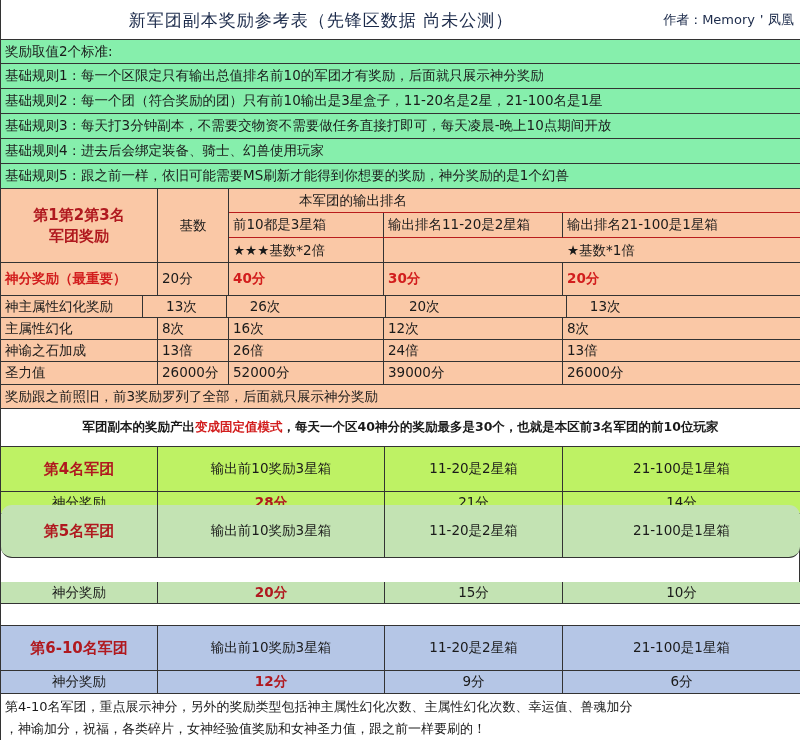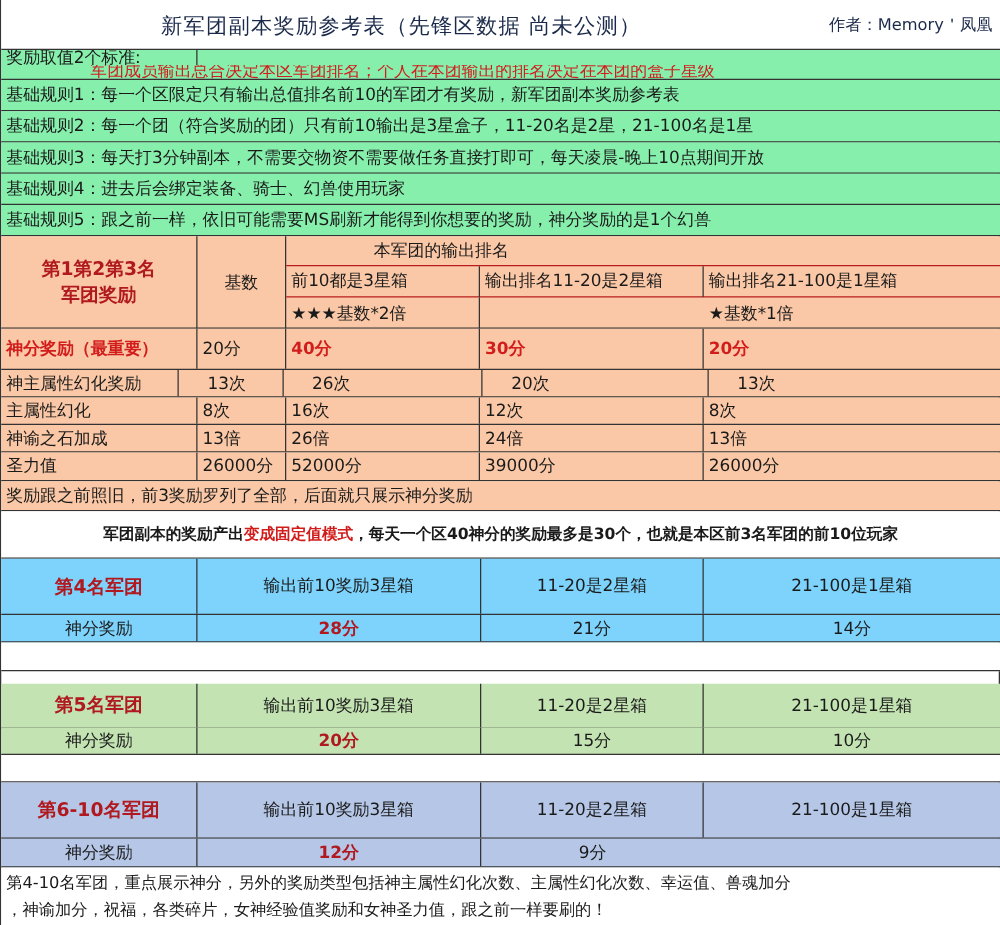--- a/index.html
+++ b/index.html
@@ -5,21 +5,21 @@
   * { box-sizing: border-box; margin: 0; padding: 0; }
   html, body { width: 800px; height: 740px; overflow: hidden; background: #ffffff; }
   body { font-family: "DejaVu Sans", "Liberation Sans", sans-serif; color: #1a1a1a; position: relative; }
   .sheet { position: absolute; left: 0; top: 0; width: 800px; height: 740px; border-left: 1px solid #333; border-right: 1px solid #333; }
   .row { position: absolute; left: 0; width: 799px; display: flex; border-bottom: 1px solid #333; }
   .cell { height: 100%; display: flex; align-items: center; padding-left: 4px; border-right: 1px solid #333; white-space: nowrap; overflow: hidden; }
   .cell:last-child { border-right: none; }
   .center { justify-content: center; padding-left: 0; }
   .pink { background: #86efac; flex-direction: column; }
   .peach { background: #fac8a6; }
-  .teal { background: #7dd3fc; }
+  .teal { background: #bef264; }
   .green { background: #c3e3b3; }
   .blue { background: #b5c6e6; }
   .red { color: #d21d1d; }
   .dred { color: #b0191f; }
   .bold { font-weight: bold; }
 
   .title-row { top: 0; height: 40px; background: #fff; border-bottom: 1px solid #333; }
   .title-text { position: absolute; left: 0; width: 640px; top: 0; height: 40px; display: flex; align-items: center; justify-content: center; font-size: 17px; color: #1b2a4a; letter-spacing: 1px; }
   .author { position: absolute; right: 6px; top: 0; height: 40px; display: flex; align-items: center; font-size: 13px; color: #1b2a4a; }
 
@@ -39,25 +39,24 @@
 
 <div class="sheet">
 
   <div class="row title-row">
     <div class="title-text">新军团副本奖励参考表（先锋区数据 尚未公测）</div>
     <div class="author">作者：Memory＇凤凰</div>
   </div>
 
   <div class="row pink f14" style="top:40px;height:24px;">
     <div class="cell" style="width:157px;">奖励取值2个标准:</div>
-    <div class="cell center red" style="width:642px;">军团成员输出总合决定本区军团排名；个人在本团输出的排名决定在本团的盒子星级</div>
   </div>
 
   <div class="row pink f14" style="top:64px;height:25px;">
-    <div class="cell" style="width:799px;">基础规则1：每一个区限定只有输出总值排名前10的军团才有奖励，新军团副本奖励参考表</div>
+    <div class="cell" style="width:799px;">基础规则1：每一个区限定只有输出总值排名前10的军团才有奖励，后面就只展示神分奖励</div>
   </div>
   <div class="row pink f14" style="top:89px;height:25px;">
     <div class="cell" style="width:799px;">基础规则2：每一个团（符合奖励的团）只有前10输出是3星盒子，11-20名是2星，21-100名是1星</div>
   </div>
   <div class="row pink f14" style="top:114px;height:25px;">
     <div class="cell" style="width:799px;">基础规则3：每天打3分钟副本，不需要交物资不需要做任务直接打即可，每天凌晨-晚上10点期间开放</div>
   </div>
   <div class="row pink f14" style="top:139px;height:25px;">
     <div class="cell" style="width:799px;">基础规则4：进去后会绑定装备、骑士、幻兽使用玩家</div>
   </div>
@@ -134,21 +133,21 @@
     <div class="cell center" style="width:237px;">21-100是1星箱</div>
   </div>
   <div class="row teal f14" style="top:492px;height:22px;">
     <div class="cell center" style="width:157px;">神分奖励</div>
     <div class="cell center dred bold" style="width:227px;">28分</div>
     <div class="cell center" style="width:178px;">21分</div>
     <div class="cell center" style="width:237px;">14分</div>
   </div>
   <div class="blank" style="top:514px;height:23px;"></div>
 
-  <div class="row green f14" style="top:547px;height:36px;">
+  <div class="row green f14" style="top:505px;height:53px;border-radius:11px;">
     <div class="cell center dred bold" style="width:157px;font-size:15px;">第5名军团</div>
     <div class="cell center" style="width:227px;">输出前10奖励3星箱</div>
     <div class="cell center" style="width:178px;">11-20是2星箱</div>
     <div class="cell center" style="width:237px;">21-100是1星箱</div>
   </div>
   <div class="row green f14" style="top:582px;height:22px;">
     <div class="cell center" style="width:157px;">神分奖励</div>
     <div class="cell center dred bold" style="width:227px;">20分</div>
     <div class="cell center" style="width:178px;">15分</div>
     <div class="cell center" style="width:237px;">10分</div>
@@ -158,20 +157,21 @@
   <div class="row blue f14" style="top:626px;height:45px;">
     <div class="cell center dred bold" style="width:157px;font-size:15px;">第6-10名军团</div>
     <div class="cell center" style="width:227px;">输出前10奖励3星箱</div>
     <div class="cell center" style="width:178px;">11-20是2星箱</div>
     <div class="cell center" style="width:237px;">21-100是1星箱</div>
   </div>
   <div class="row blue f14" style="top:671px;height:23px;">
     <div class="cell center" style="width:157px;">神分奖励</div>
     <div class="cell center dred bold" style="width:227px;">12分</div>
     <div class="cell center" style="width:178px;">9分</div>
+    <div class="cell center" style="width:237px;">6分</div>
   </div>
 
   <div class="note-row" style="top:694px;height:46px;padding-top:2px;">
     <div style="white-space:nowrap;">第4-10名军团，重点展示神分，另外的奖励类型包括神主属性幻化次数、主属性幻化次数、幸运值、兽魂加分</div>
     <div style="white-space:nowrap;">，神谕加分，祝福，各类碎片，女神经验值奖励和女神圣力值，跟之前一样要刷的！</div>
   </div>
 
 </div>
 
 </body></html>

